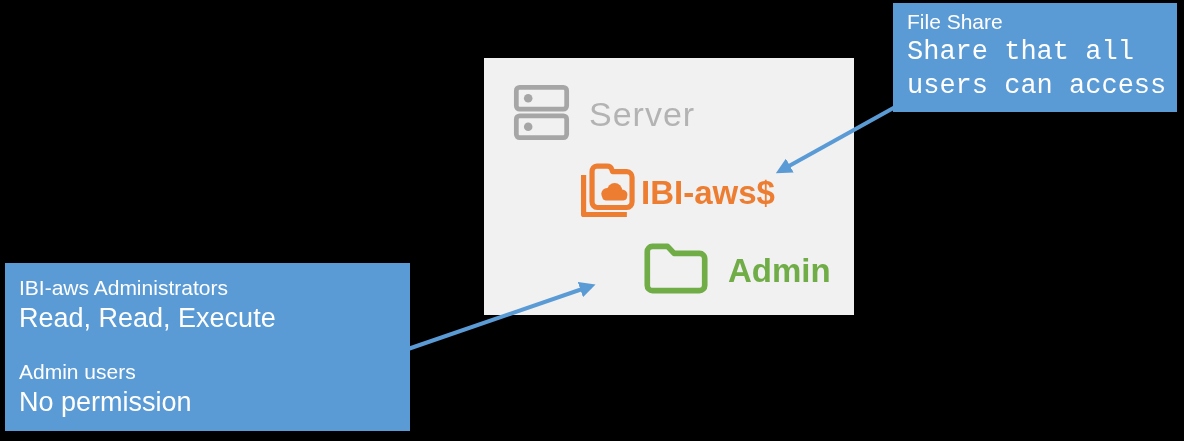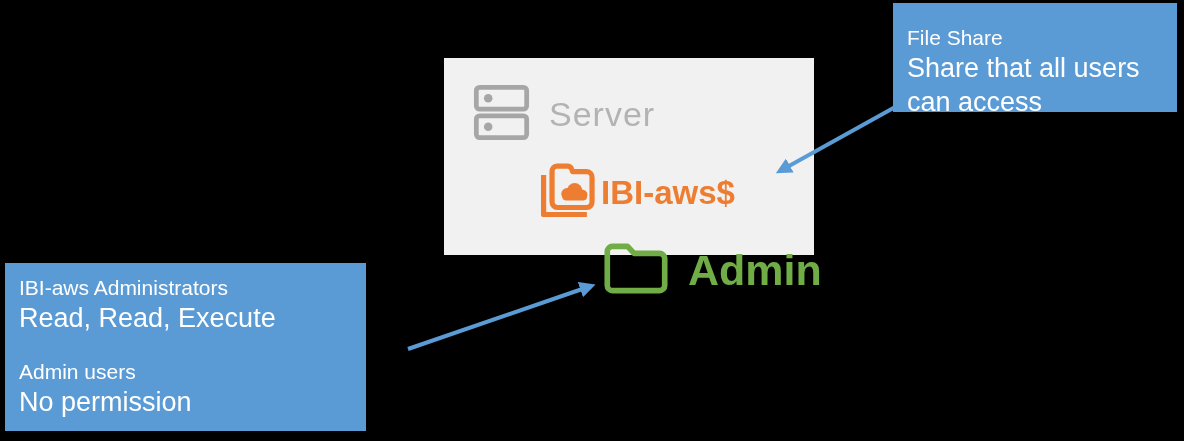--- a/index.html
+++ b/index.html
@@ -5,43 +5,43 @@
   :root{
     --bg:#000000; --panel-bg:#F1F1F2; --blue:#5B9BD5; --orange:#ED7D31;
     --green:#70AD47; --gray:#A6A6A6; --gray-text:#B3B3B3; --white:#FFFFFF;
   }
   *{box-sizing:border-box;margin:0;padding:0;}
   html,body{background:var(--bg);}
   body{font-family:"Liberation Sans",sans-serif;}
   .canvas{position:relative;width:1184px;height:441px;background:var(--bg);overflow:hidden;}
 
   
-  .panel{position:absolute;left:444px;top:58px;width:370px;height:197px;background:var(--panel-bg);}
+  .panel{position:absolute;left:484px;top:58px;width:370px;height:257px;background:var(--panel-bg);}
   .row{position:absolute;display:flex;align-items:center;}
   .row-server{left:29px;top:26px;gap:19px;}
   .row-share{left:93px;top:102px;}
   .row-admin{left:160px;top:185px;gap:20px;}
   .label-server{font-size:34px;color:var(--gray-text);letter-spacing:1px;}
   .label-share{font-size:33px;color:var(--orange);font-weight:600;}
-  .label-admin{font-size:43px;color:var(--green);font-weight:600;}
+  .label-admin{font-size:33px;color:var(--green);font-weight:600;}
 
   
   .st-gray{stroke:var(--gray);fill:none;}
   .fl-gray{fill:var(--gray);}
   .st-orange{stroke:var(--orange);fill:none;}
   .fl-orange{fill:var(--orange);}
   .st-green{stroke:var(--green);fill:none;}
 
   
   .callout{position:absolute;background:var(--blue);color:var(--white);}
-  .callout-file-share{left:893px;top:3px;width:284px;height:109px;padding:22px 0 0 14px;}
-  .callout-permissions{left:5px;top:263px;width:361px;height:168px;padding:12px 0 0 14px;}
+  .callout-file-share{left:893px;top:3px;width:284px;height:109px;padding:6px 0 0 14px;}
+  .callout-permissions{left:5px;top:263px;width:405px;height:168px;padding:12px 0 0 14px;}
   .c-title{font-size:21px;line-height:26px;}
   .c-body{font-size:27px;line-height:34px;}
-  .callout-file-share .c-body{width:272px;}
+  .callout-file-share .c-body{width:272px;font-family:Liberation Mono, monospace;}
   .spacer{height:24px;}
 
   
   .arrows{position:absolute;left:0;top:0;width:1184px;height:441px;pointer-events:none;}
   .arrow-line{stroke:var(--blue);stroke-width:4;fill:none;}
   .arrow-head{fill:var(--blue);}
 </style>
 </head>
 <body>
 

